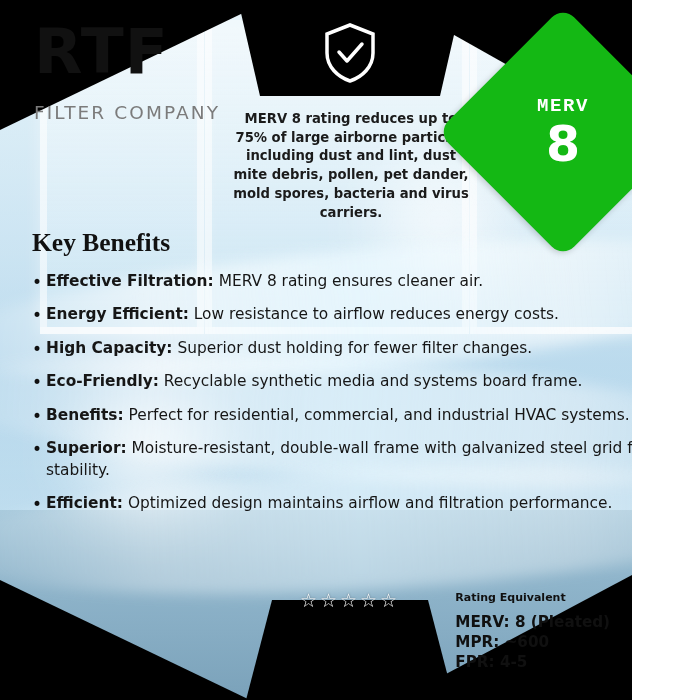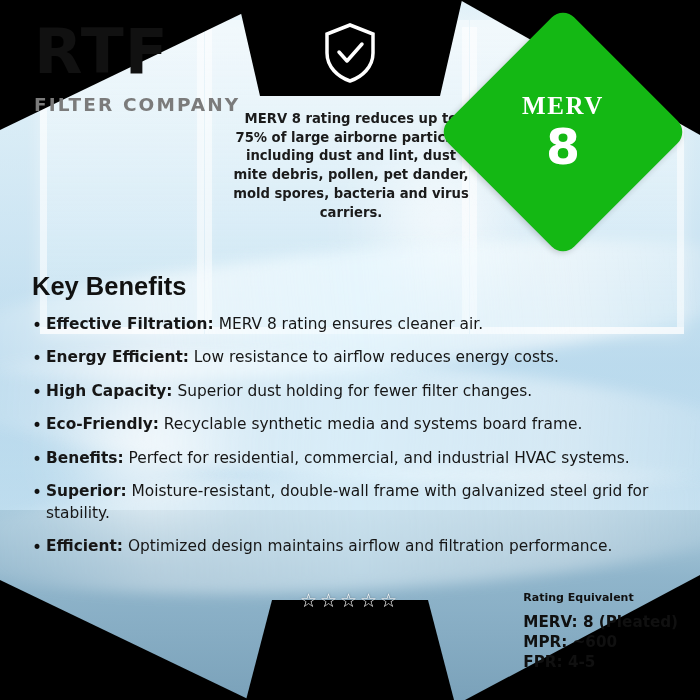--- a/index.html
+++ b/index.html
@@ -7,21 +7,21 @@
     padding: 0;
   }
   body {
     width: 700px;
     height: 700px;
     font-family: "Liberation Sans", sans-serif;
     overflow: hidden;
   }
   #page {
     position: relative;
-    width: 700px;
+    width: 632px;
     height: 700px;
     overflow: hidden;
     background: linear-gradient(180deg, #dfeef6 0%, #cfe6f2 18%, #bfdcee 34%, #a9cfe7 52%, #b9d9ec 68%, #cfe6f3 84%, #e3f0f8 100%);
   }
 
   
   .bg-window {
     position: absolute;
     border: 7px solid rgba(255,255,255,0.55);
     background: linear-gradient(180deg, rgba(255,255,255,0.55), rgba(214,238,248,0.35));
@@ -116,23 +116,23 @@
   }
   .brand-name {
     font-size: 63px;
     font-weight: 800;
     letter-spacing: 1px;
     line-height: 0.95;
     color: #111;
     font-family: "DejaVu Sans", sans-serif;
   }
   .brand-sub {
-    margin-top: 12px;
+    margin-top: 20px;
     font-size: 18.5px;
-    font-weight: 700;
+    font-weight: 400;
     letter-spacing: 2.1px;
     color: #7b7b7b;
     font-family: "DejaVu Sans", sans-serif;
   }
 
   
   .shield-wrap {
     position: absolute;
     top: 22px;
     left: 322px;
@@ -173,24 +173,24 @@
   .merv-text {
     position: absolute;
     inset: 0;
     display: flex;
     flex-direction: column;
     align-items: center;
     justify-content: center;
     color: #fff;
   }
   .merv-label {
-    font-size: 25px;
+    font-size: 19px;
     font-weight: 700;
     letter-spacing: 1.6px;
-    font-family: Liberation Serif, serif;
+    font-family: Liberation Mono, monospace;
   }
   .merv-value {
     font-size: 49px;
     font-weight: 700;
     line-height: 1;
     margin-top: 3px;
     font-family: "DejaVu Sans", sans-serif;
   }
 
   
@@ -198,22 +198,21 @@
     position: absolute;
     top: 228px;
     left: 32px;
     width: 620px;
   }
   .benefits-title {
     font-size: 25.5px;
     font-weight: 800;
     color: #111;
     margin-bottom: 13px;
-    font-family: Liberation Sans, sans-serif;
-    margin-top: 44px;
+    font-family: Liberation Serif, serif;
   }
   .benefit {
     display: flex;
     align-items: flex-start;
     margin-bottom: 11px;
     font-size: 15.4px;
     line-height: 1.42;
     color: #161616;
     font-family: "DejaVu Sans", sans-serif;
   }

